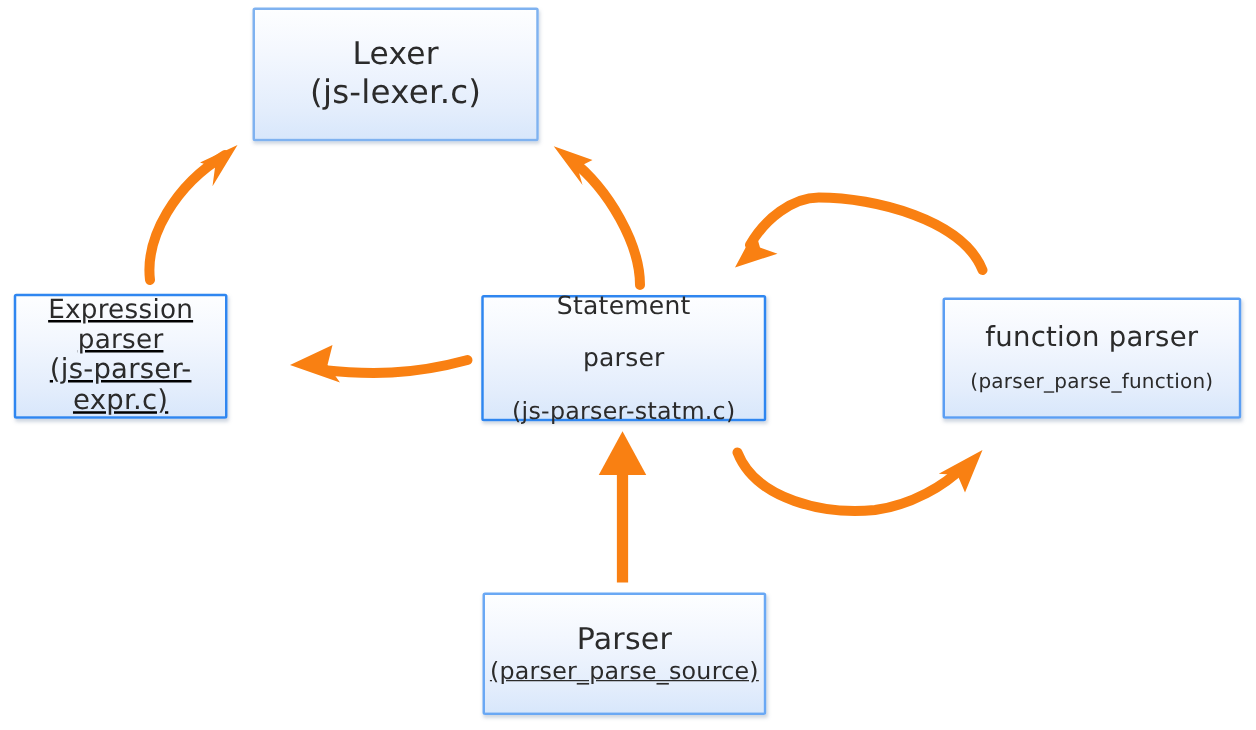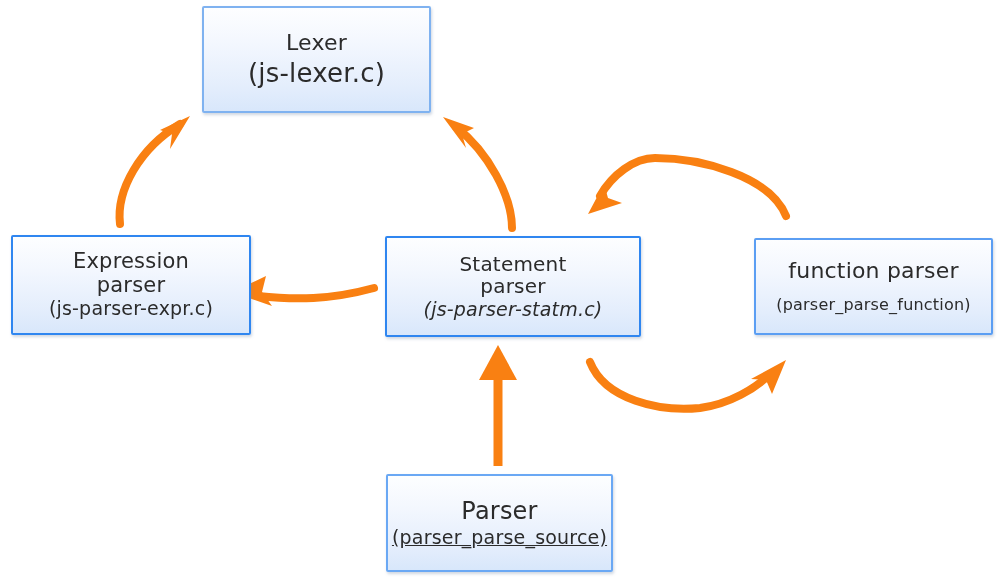--- a/index.html
+++ b/index.html
@@ -44,36 +44,38 @@
     color: #2b2b2b;
     line-height: 1.12;
     letter-spacing: 0.2px;
   }
 
   
   #node-lexer {
     left: 202px; top: 6px; width: 229px; height: 107px;
     border: 2px solid #7fb2f0;
   }
-  #node-lexer .title { font-size: 22px; margin-bottom: 3px; }
+  #node-lexer .title { font-size: 25px; margin-bottom: 3px; }
   #node-lexer .sub   { font-size: 26px; }
 
   #node-expression {
-    left: 11px; top: 235px; width: 240px; height: 100px;
+    left: 11px; top: 235px; width: 171px; height: 100px;
     border: 2px solid #2f86f0;
+    text-decoration: underline;
   }
   #node-expression .title { font-size: 21px; }
-  #node-expression .sub   { font-size: 19px; margin-top: 1px; }
+  #node-expression .sub   { font-size: 22px; margin-top: 1px; }
 
   #node-statement {
-    left: 385px; top: 236px; width: 256px; height: 101px;
+    left: 385px; top: 236px; width: 228px; height: 101px;
     border: 2px solid #2f86f0;
+    gap: 20px;
   }
   #node-statement .title { font-size: 20px; }
-  #node-statement .sub   { font-size: 19px; margin-top: 1px; font-style: italic; }
+  #node-statement .sub   { font-size: 19px; margin-top: 1px; }
 
   #node-function {
     left: 754px; top: 238px; width: 239px; height: 97px;
     border: 2px solid #5b9ef3;
     gap: 11px;
   }
   #node-function .title { font-size: 22px; margin-bottom: 2px; }
   #node-function .sub   { font-size: 16px; }
 
   #node-parser {

